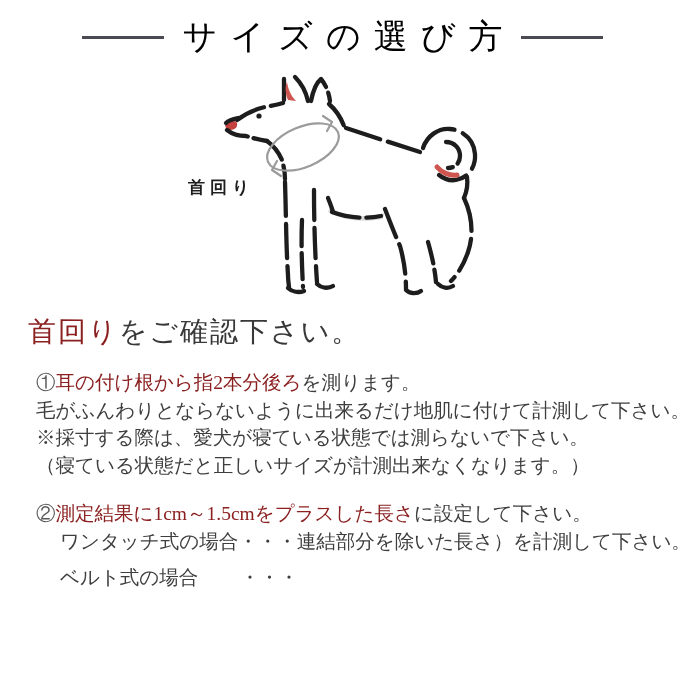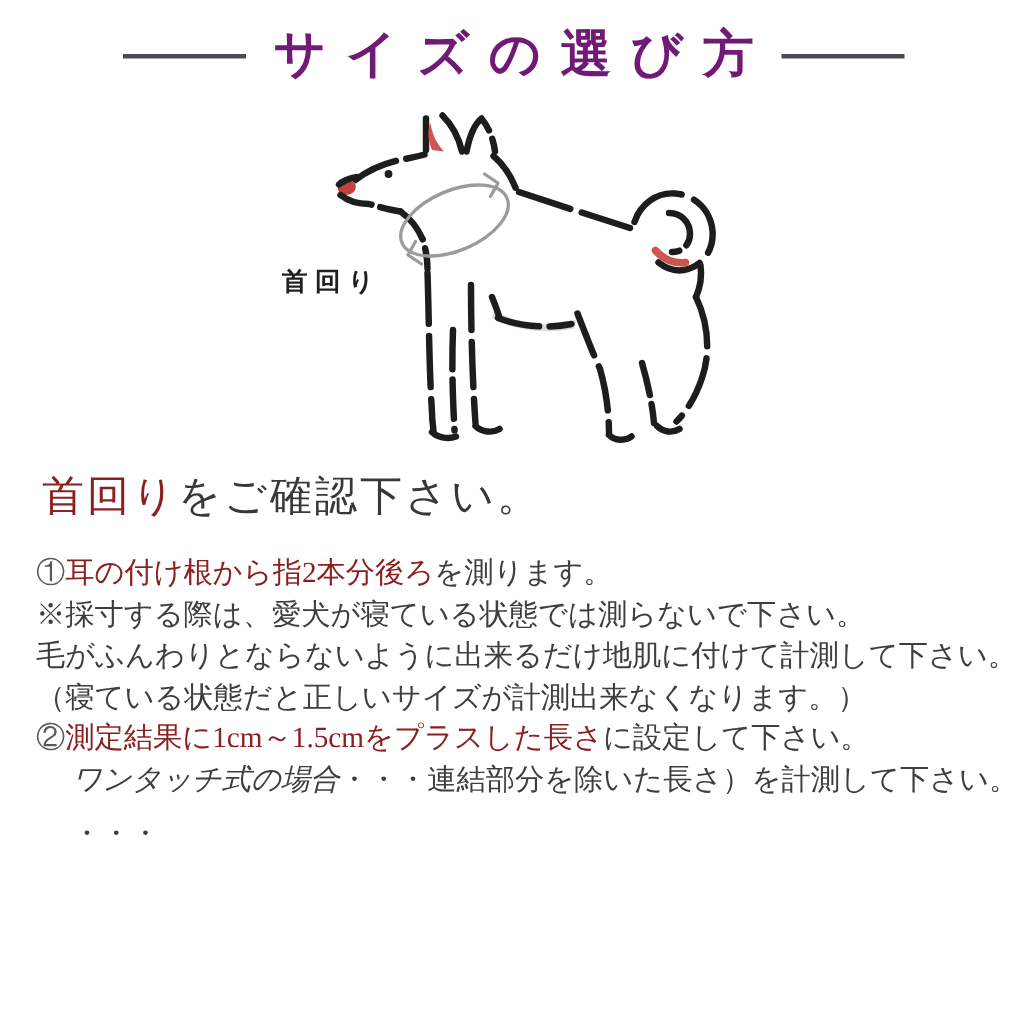--- a/index.html
+++ b/index.html
@@ -9,53 +9,53 @@
     font-family:"Liberation Serif","DejaVu Serif",serif;
   }
   
   .title-row {
     position:absolute; top:19px; left:0; right:0; height:36px;
     display:flex; align-items:center; justify-content:center; gap:19px;
   }
   .title-rule { width:82px; height:3px; background:#4a4a52; }
   .page-title {
     margin:0; margin-right:-13px;
-    font-size:34px; line-height:36px; font-weight:700;
-    letter-spacing:13px; color:#701a75; white-space:nowrap;
+    font-size:34px; line-height:36px; font-weight:400;
+    letter-spacing:13px; color:#000000; white-space:nowrap;
   }
   
   .illustration { position:absolute; top:70px; left:180px; width:320px; height:240px; }
   .illustration svg { position:absolute; inset:0; }
   .neck-label {
     position:absolute; left:8px; top:106px;
     font-family:"Liberation Sans","DejaVu Sans",sans-serif;
     font-weight:bold; font-size:17px; letter-spacing:5px; color:#1f1f1f;
     white-space:nowrap;
   }
   
   .section-heading {
     position:absolute; top:316px; left:28px; margin:0;
     font-size:28px; line-height:32px; font-weight:normal;
     letter-spacing:2px; color:#383838; white-space:nowrap;
   }
   .red { color:#8b2020; }
   
   .content {
-    position:absolute; top:369px; left:24px; width:650px;
+    position:absolute; top:369px; left:36px; width:650px;
     font-size:19.5px; line-height:27.5px; color:#3e3e3e;
   }
   .content p { margin:0; white-space:nowrap; }
   .marker { color:#5a5a5a; }
   .note { margin-left:20px; }
   .note-paren { margin-left:32px; }
-  .step-2 { }
+  .step-2 { margin-top:21px; }
   .step-3 { margin-top:26px; }
   .case-row { display:flex; margin-left:24px; }
   .case-row + .case-row { margin-top:9px; }
-  .case-label { width:180px; white-space:nowrap;font-style:italic; }
+  .case-label { width:180px; white-space:nowrap; }
   .case-dots  { width:72px;  white-space:nowrap; }
   .case-desc div { white-space:nowrap; }
 </style>
 </head>
 <body>
 
 <div class="title-row">
   <span class="title-rule"></span>
   <h1 class="page-title">サイズの選び方</h1>
   <span class="title-rule"></span>
@@ -111,35 +111,36 @@
 </div>
 
 <h2 class="section-heading">
   <span class="red">首回り</span><span>をご確認下さい。</span>
 </h2>
 
 <div class="content">
 
   <div class="step-1">
     <p><span class="marker">①</span><span class="red">耳の付け根から指2本分後ろ</span><span>を測ります。</span></p>
+    <p class="note">毛がふんわりとならないように出来るだけ地肌に付けて計測して下さい。</p>
     <p class="note">※採寸する際は、愛犬が寝ている状態では測らないで下さい。</p>
-    <p class="note">毛がふんわりとならないように出来るだけ地肌に付けて計測して下さい。</p>
     <p class="note-paren">（寝ている状態だと正しいサイズが計測出来なくなります。）</p>
   </div>
 
   <div class="step-2">
     <p><span class="marker">②</span><span class="red">測定結果に1cm～1.5cmをプラスした長さ</span><span>に設定して下さい。</span></p>
 
     <div class="case-row">
       <span class="case-label">ワンタッチ式の場合</span>
       <span class="case-dots">・・・</span>
       <span class="case-desc">
         <div>連結部分を除いた長さ）を計測して下さい。</div>
       </span>
     </div>
 
     <div class="case-row">
+      <span class="case-label">ベルト式の場合</span>
       <span class="case-dots">・・・</span>
     </div>
   </div>
 
 
 </div>
 
 </body></html>

